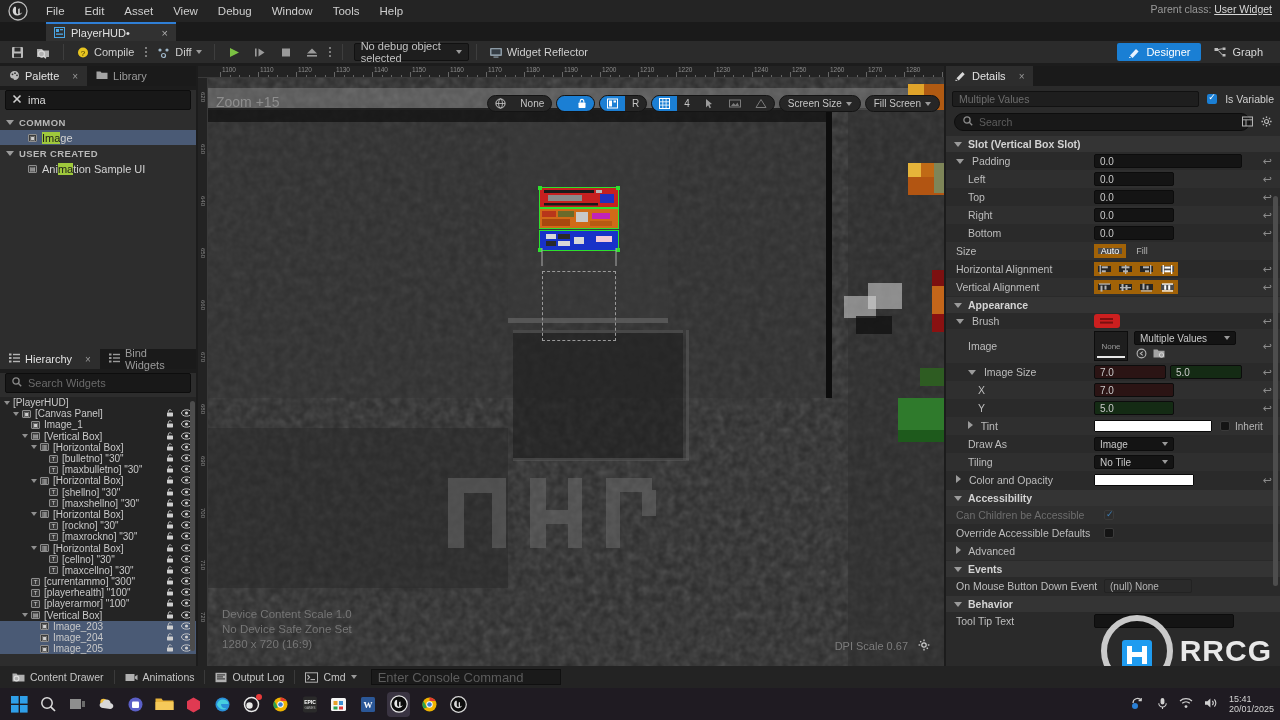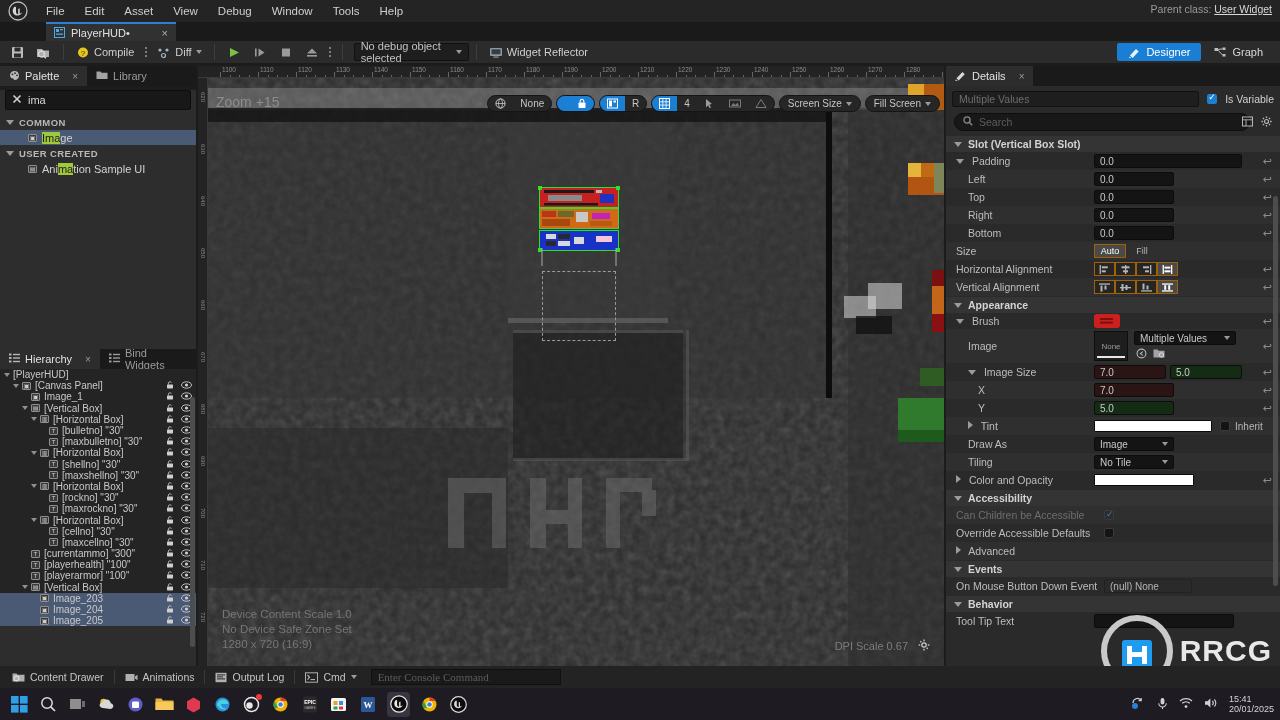--- a/index.html
+++ b/index.html
@@ -196,42 +196,42 @@
   .plabel.i2 { padding-left: 32px; }
   .plabel.dim { color: #6e6e6e; }
   .pfield {
     height: 14px; background: #141414; border: 1px solid #0c0c0c; border-radius: 2px;
     display: flex; align-items: center; padding: 0 5px; font-size: 10px; color: #c9c9c9;
   }
   .revert { position: absolute; right: 8px; font-size: 11px; color: #8c8c8c; cursor: pointer; }
   .seg { display: flex; height: 14px; }
   .seg div {
     min-width: 21px; display: flex; align-items: center; justify-content: center;
-    background: #252525; border: 1px solid #a16207; font-size: 9px; color: #b5b5b5; cursor: pointer;
+    background: #252525; border: 4px solid #a16207; font-size: 9px; color: #b5b5b5; cursor: pointer;
   }
   .seg div.on { background: #4a4a4a; color: #fff; }
   .pick {
     height: 14px; background: #141414; border: 1px solid #0c0c0c; border-radius: 2px;
     display: flex; align-items: center; justify-content: space-between; padding: 0 5px;
     font-size: 10px; color: #c9c9c9; cursor: pointer;
   }
   .swatch { height: 12px; background: #fff; border: 1px solid #0a0a0a; border-radius: 1px; }
 
   
   .statusbar {
     position: absolute; left: 0; top: 666px; width: 1280px; height: 22px;
     background: #232323; display: flex; align-items: center; gap: 2px; padding-left: 4px;
   }
   .sb-btn { height: 18px; display: flex; align-items: center; gap: 5px; padding: 0 8px; font-size: 10.5px; color: #c5c5c5; cursor: pointer; }
   .sb-sep { width: 1px; height: 14px; background: #3a3a3a; }
   .cmd-input {
     flex: 0 0 190px; height: 16px; background: #1a1a1a; border: 1px solid #101010;
     display: flex; align-items: center; padding: 0 6px; margin-left: 4px;
   }
-  .cmd-input input { background: transparent; border: 0; outline: none; color: #9a9a9a; font-family: Liberation Serif, serif; font-size: 11px; width: 100%; }
+  .cmd-input input { background: transparent; border: 0; outline: none; color: #9a9a9a; font-family: Liberation Sans, sans-serif; font-size: 13px; width: 100%; }
   .cmd-input input::placeholder { color: #5c5c5c; }
 
   
   .taskbar { position: absolute; left: 0; top: 688px; width: 1280px; height: 32px; background: #1f1b22; display: flex; align-items: center; }
   .tb-icons { display: flex; align-items: center; gap: 10px; margin-left: 10px; }
   .ticon { width: 19px; height: 19px; display: flex; align-items: center; justify-content: center; position: relative; cursor: pointer; }
   .tray { position: absolute; right: 6px; display: flex; align-items: center; gap: 11px; font-size: 9px; color: #d4d4d4; }
   .clock { text-align: left; line-height: 10px; font-size: 9px; }
 
   
@@ -458,20 +458,29 @@
               <rect x="0" y="7.5" width="2.5" height="2" fill="#9a9a9a"></rect>
               <rect x="4" y="0.8" width="7" height="1.4" fill="#9a9a9a"></rect>
               <rect x="4" y="4.3" width="7" height="1.4" fill="#9a9a9a"></rect>
               <rect x="4" y="7.8" width="7" height="1.4" fill="#9a9a9a"></rect>
             </svg>
         </span>
         <span>Bind Widgets</span>
       </div>
     </div>
     <div class="panel-body" style="height:321px;position:relative">
+      <div class="search-row">
+        <span>
+          <svg width="10" height="10" viewBox="0 0 10 10">
+              <circle cx="4" cy="4" r="3.1" fill="none" stroke="#8a8a8a" stroke-width="1.3"></circle>
+              <line x1="6.3" y1="6.3" x2="9.2" y2="9.2" stroke="#8a8a8a" stroke-width="1.4"></line>
+            </svg>
+        </span>
+        <input placeholder="Search Widgets" style="">
+      </div>
       <div class="hier-tree" id="hier-tree">
           <div class="hrow">
             <span style="display:inline-block;width:4px"></span>
             <span class="tri-s" style="margin-right:3px"></span>
             <span class="lbl">[PlayerHUD]</span>
           </div>
           <div class="hrow">
             <span style="display:inline-block;width:13px"></span>
             <span class="tri-s" style="margin-right:3px"></span>
             <span class="wicon" style="margin-right:4px">▣</span>

